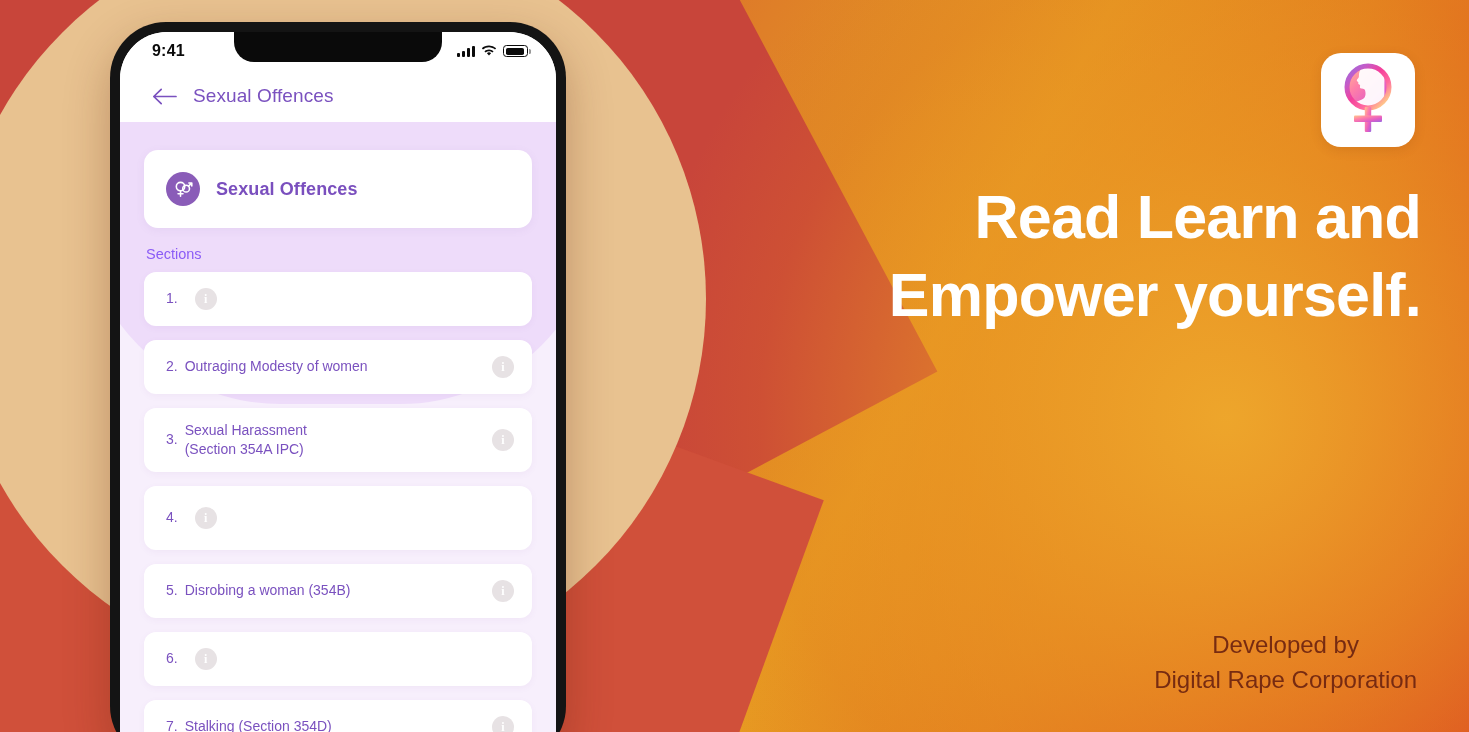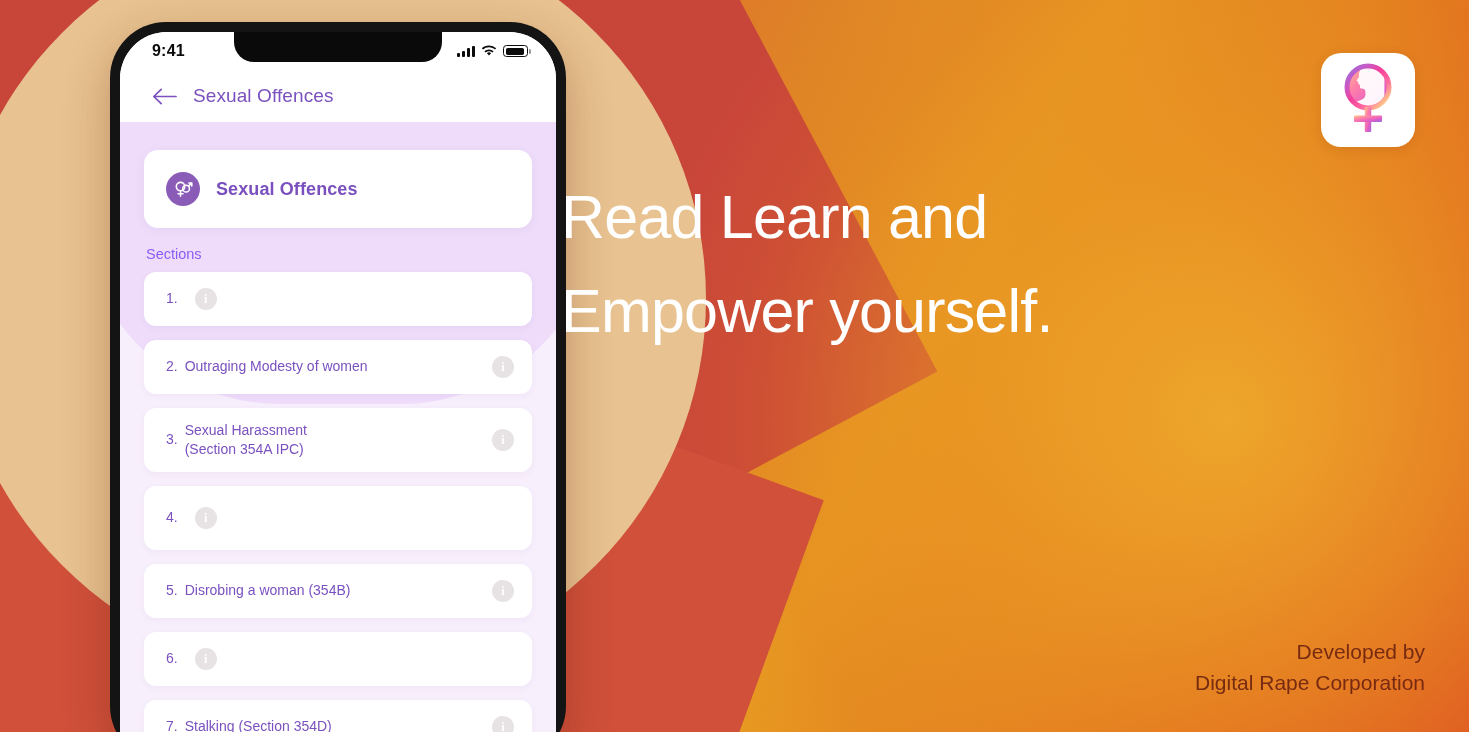--- a/index.html
+++ b/index.html
@@ -191,34 +191,35 @@
     background:#fff;
     border-radius:20px;
     display:flex; align-items:center; justify-content:center;
     box-shadow:0 3px 12px rgba(120,40,10,0.14);
   }
 
   #headline {
     position:absolute;
     right:48px; top:178px;
     width:860px;
+    text-align:right;
     color:#fff;
     font-size:61px;
-    font-weight:400;
+    font-weight:700;
     line-height:1.28;
     letter-spacing:-0.8px;
   }
-  #headline .l2 { display:block;margin-top:16px; }
+  #headline .l2 { display:block; }
 
   #credit {
     position:absolute;
-    right:44px; bottom:34px;
-    text-align:right;
+    right:52px; bottom:34px;
+    text-align:center;
     color:#6E2410;
-    font-size:21px;
+    font-size:24px;
     line-height:1.48;
     opacity:.92;
   }
 </style>
 </head>
 <body>
 
 <div id="bg">
   <div class="bg-base"></div>
   <div class="bg-wedge"></div>

